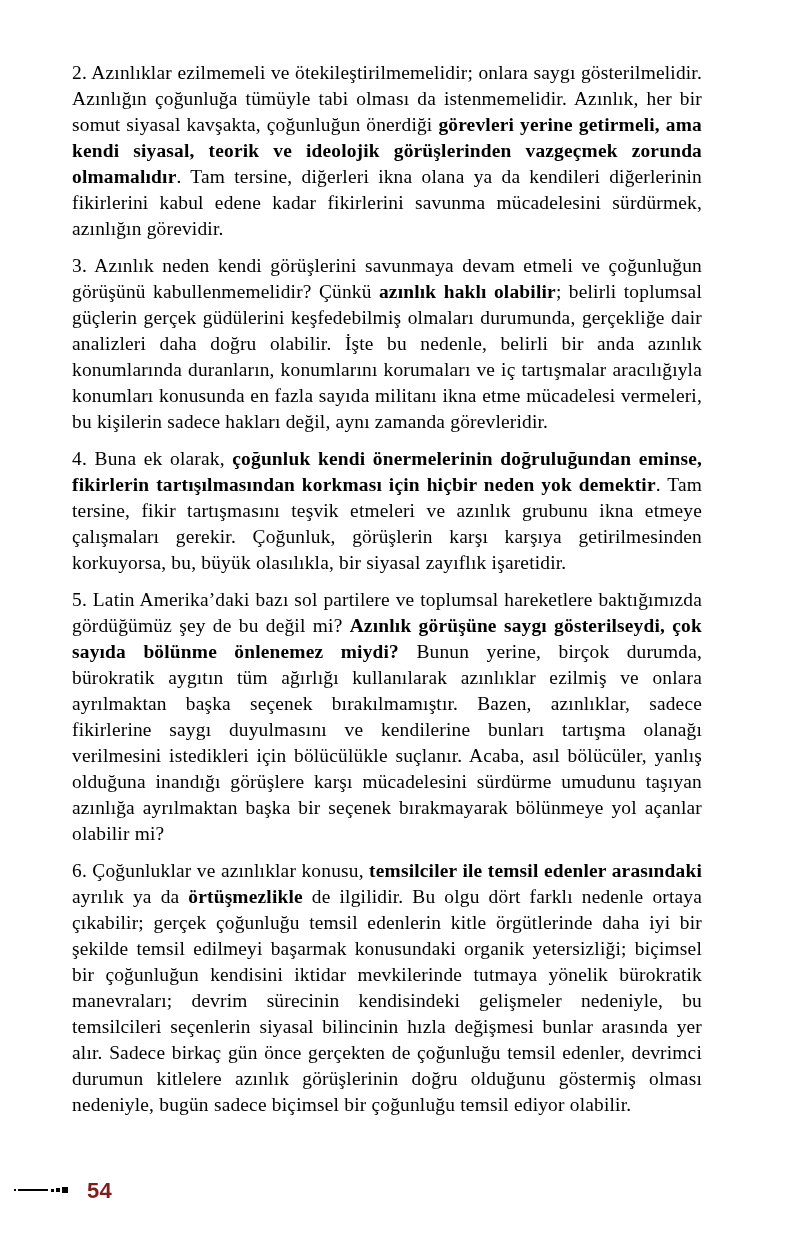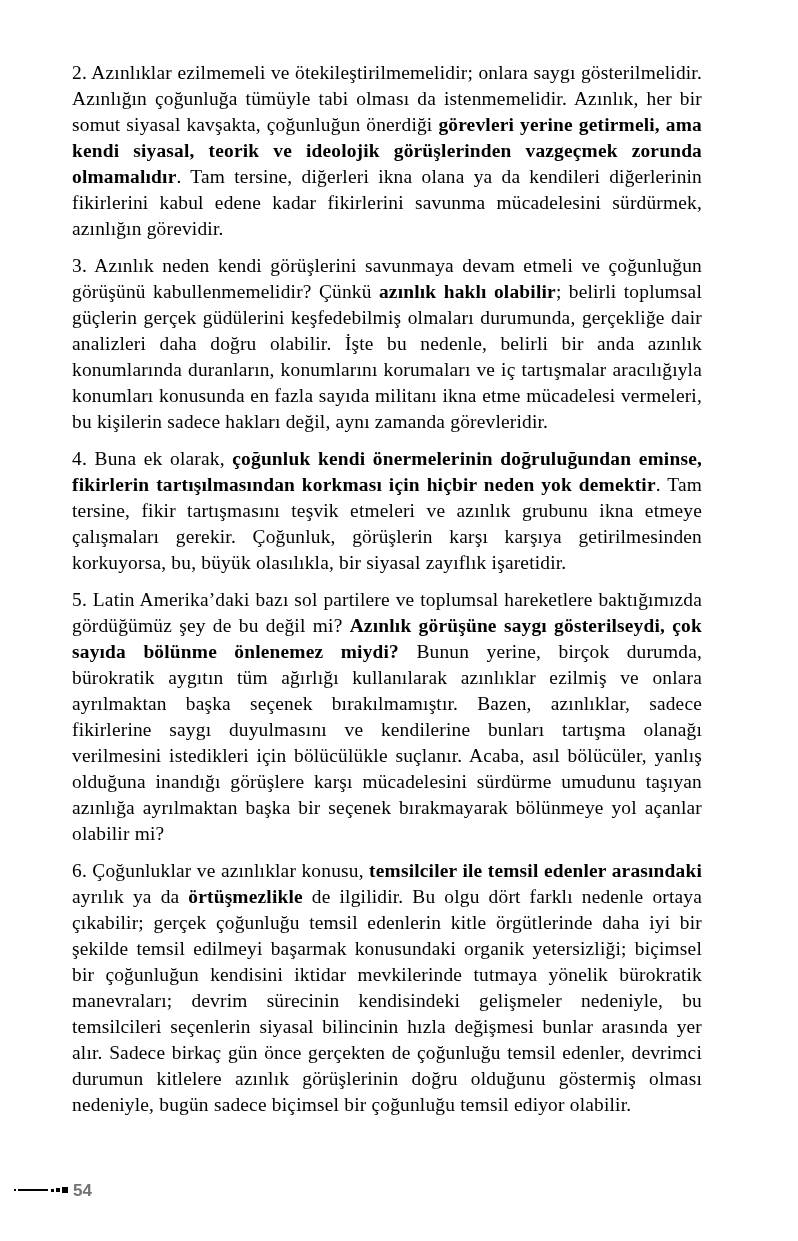--- a/index.html
+++ b/index.html
@@ -80,24 +80,25 @@
     background: #000;
     margin-right: 2px;
   }
   .orn-sq.s1 { width: 3px;  height: 3px; }
   .orn-sq.s2 { width: 4px;  height: 4px; }
   .orn-sq.s3 { width: 6px;  height: 6px; margin-right: 5px; }
 
   .folio {
     font-family: "Liberation Sans", "DejaVu Sans", sans-serif;
     font-weight: bold;
-    font-size: 17px;
+    font-size: 22px;
     line-height: 19px;
-    color: #737373;
+    color: #7f1d1d;
     letter-spacing: 0.01em;
+    margin-left: 14px;
   }
 </style>
 </head>
 <body>
 
 <div class="page">
 
   <div class="text-column">
     <p class="para"><span>2. Azınlıklar ezilmemeli ve ötekileştirilmemelidir; onlara saygı gösterilmelidir. Azınlığın çoğunluğa tümüyle tabi olması da istenmemelidir. Azınlık, her bir somut siyasal kavşakta, çoğunluğun önerdiği </span><span class="b">görevleri yerine getirmeli, ama kendi siyasal, teorik ve ideolojik görüşlerinden vazgeçmek zorunda olmamalıdır</span><span>. Tam tersine, diğerleri ikna olana ya da kendileri diğerlerinin fikirlerini kabul edene kadar fikirlerini savunma mücadelesini sürdürmek, azınlığın görevidir.</span></p>
     <p class="para"><span>3. Azınlık neden kendi görüşlerini savunmaya devam etmeli ve çoğunluğun görüşünü kabullenmemelidir? Çünkü </span><span class="b">azınlık haklı olabilir</span><span>; belirli toplumsal güçlerin gerçek güdülerini keşfedebilmiş olmaları durumunda, gerçekliğe dair analizleri daha doğru olabilir. İşte bu nedenle, belirli bir anda azınlık konumlarında duranların, konumlarını korumaları ve iç tartışmalar aracılığıyla konumları konusunda en fazla sayıda militanı ikna etme mücadelesi vermeleri, bu kişilerin sadece hakları değil, aynı zamanda görevleridir.</span></p>

